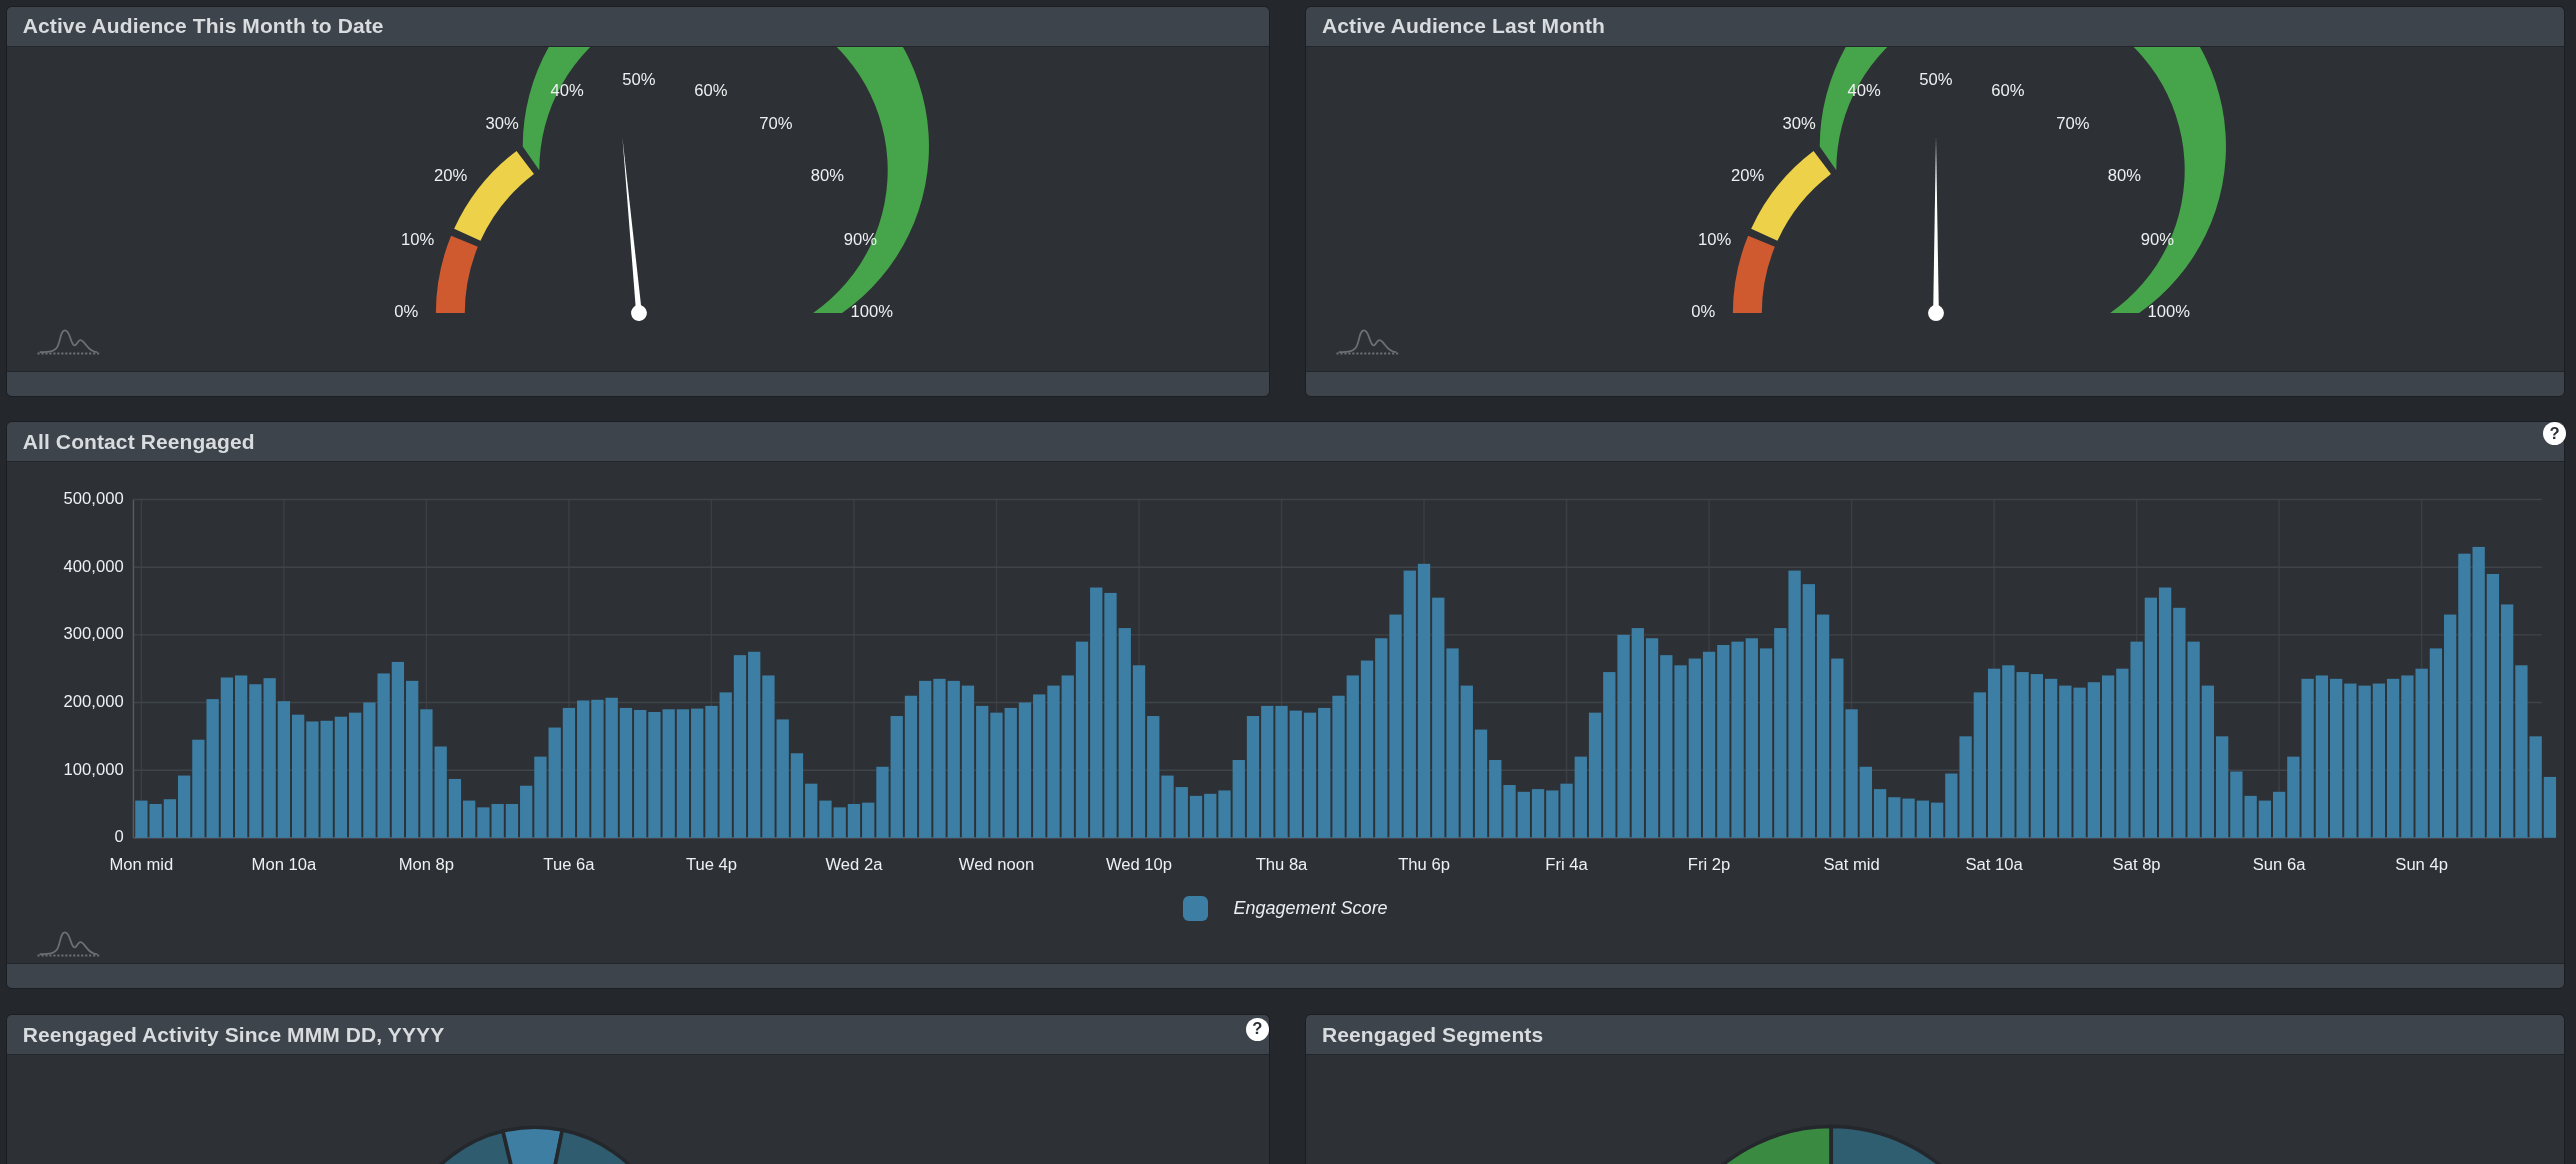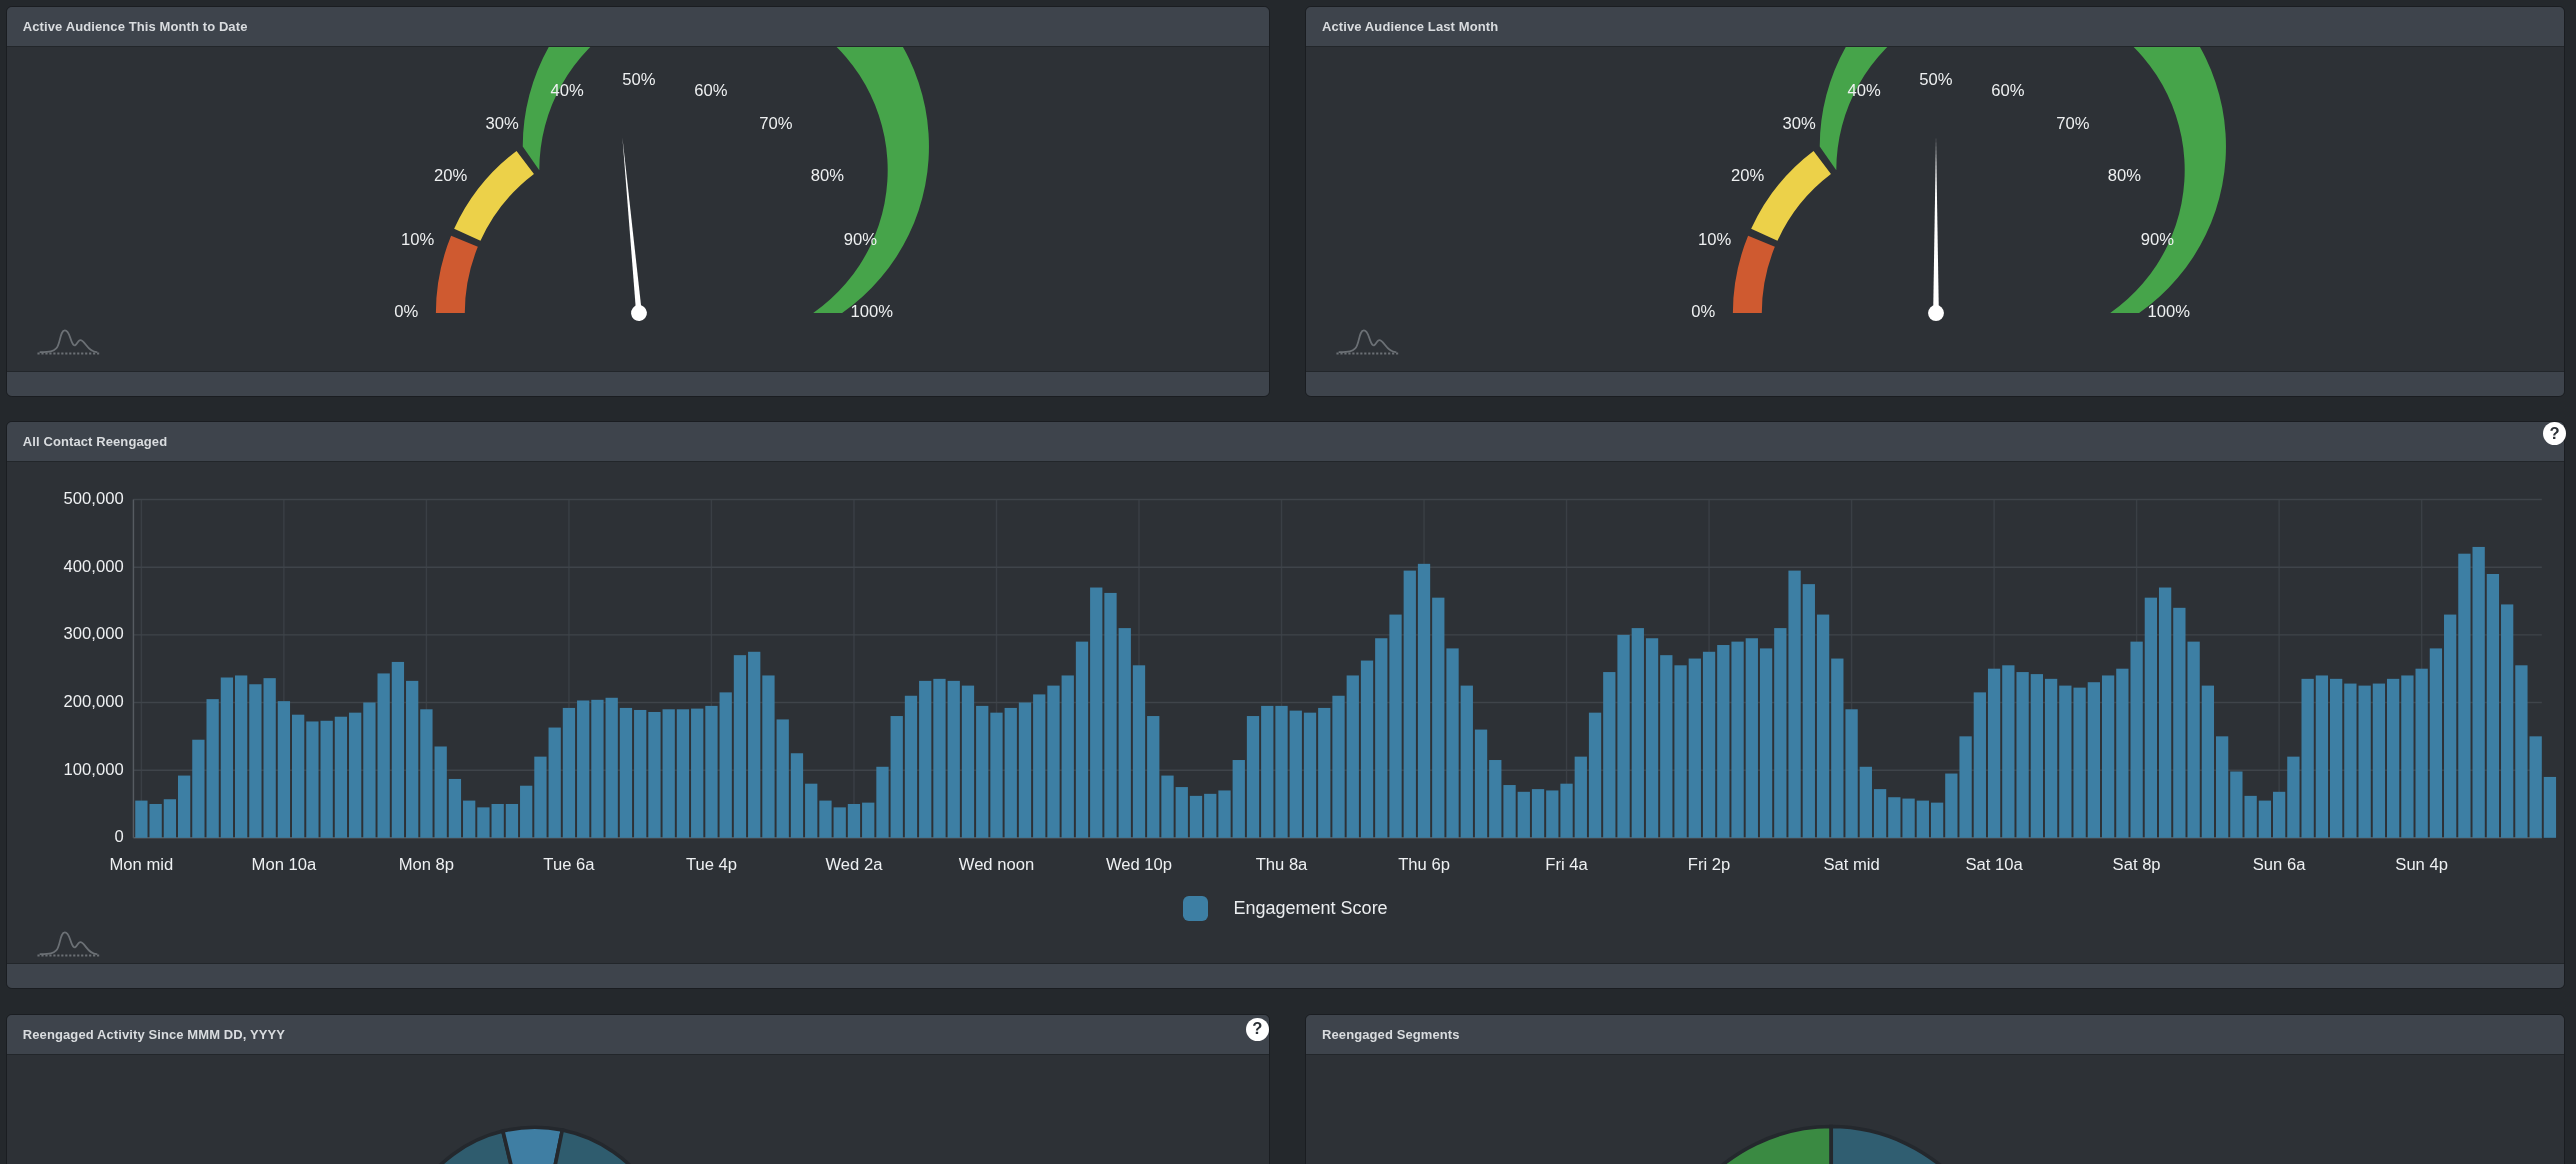--- a/index.html
+++ b/index.html
@@ -22,21 +22,21 @@
     height:40px;
     background:#3e444c;
     border-bottom:1.4px solid #22262a;
     border-radius:5px 5px 0 0;
     display:flex;align-items:center;
     padding-left:16px;
     box-sizing:border-box;
   }
   .panel-title{
     color:#d9dcdf;
-    font-size:13px;
+    font-size:21px;
     font-weight:700;
     letter-spacing:0.1px;
   }
   .panel-footer{
     position:absolute;left:0;right:0;bottom:0;
     height:24px;
     background:#3e444c;
     border-top:0.7px solid #22262a;
     border-radius:0 0 5px 5px;
   }
@@ -54,20 +54,21 @@
     z-index:5;
   }
   .watermark{
     position:absolute;
     opacity:0.75;
   }
   .legend{
     position:absolute;left:0;right:0;top:434px;
     display:flex;align-items:center;justify-content:center;
     gap:26px;
+    font-style:italic;
   }
   .legend-swatch{
     width:24.6px;height:24.6px;border-radius:5.8px;
     background:#4285a9;
   }
   .legend-label{
     color:#eceef0;font-size:18px;
   }
   svg{display:block;}
   text{font-family:"Liberation Sans","DejaVu Sans",sans-serif;}

